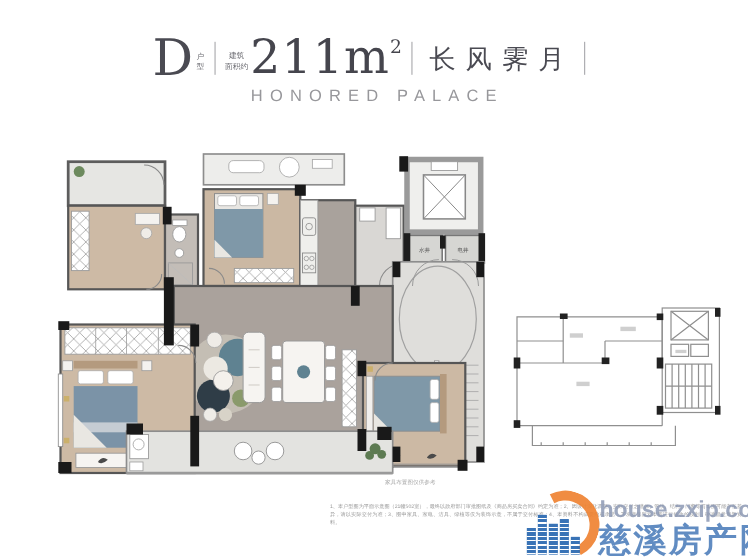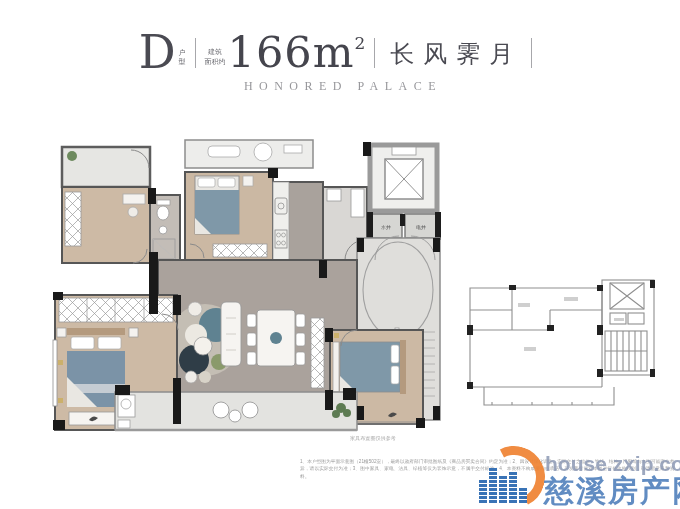--- a/index.html
+++ b/index.html
@@ -12,21 +12,21 @@
   .d-letter{font-family:"DejaVu Serif",serif;font-size:46px;line-height:.85;color:#4a4a52;}
   .v-label{width:1em;font-size:7px;line-height:1.25;color:#6a6a70;word-break:break-all;
            text-align:center;margin-left:3px;margin-top:10px;}
   .area-label{display:flex;flex-direction:column;font-size:7px;line-height:1.3;color:#6a6a70;
               margin-right:2px;margin-top:8px;}
   .vline{width:1px;height:30px;background:#a7a7ab;margin:0 9px;}
   .big-num{font-family:"DejaVu Serif",serif;font-size:43px;line-height:.9;color:#45454d;letter-spacing:1px;}
   .big-num sup{font-size:17px;vertical-align:18px;letter-spacing:0;}
   .cn-name{font-family:"DejaVu Serif",serif;font-size:24px;color:#4a4a52;letter-spacing:9px;
            padding-left:6px;margin-top:2px;}
-  .en-name{margin-top:7px;font-size:12px;letter-spacing:6.5px;color:#97979b;padding-left:6px;font-family:Liberation Serif, serif;}
+  .en-name{margin-top:7px;font-size:15px;letter-spacing:6.5px;color:#97979b;padding-left:6px;}
 
   
   .plan-main{position:absolute;left:45px;top:132px;width:420px;height:330px;}
   .plan-key{position:absolute;left:452px;top:275px;width:215px;height:148px;}
   .plan-caption{position:absolute;left:350px;top:435px;font-size:6px;color:#a8a8a8;
                 transform:scale(.85);transform-origin:0 0;white-space:nowrap;}
 
   
   .layout-title{position:absolute;left:35px;top:463px;font-size:28px;font-weight:500;
                 letter-spacing:4px;color:#404046;}
@@ -54,21 +54,21 @@
 
   <div class="header">
     <div class="hrow">
       <span class="d-letter">D</span>
       <span class="v-label">户型</span>
       <span class="vline"></span>
       <span class="area-label">
         <span>建筑</span>
         <span>面积约</span>
       </span>
-      <span class="big-num"><span>166m</span><sup>2</sup></span>
+      <span class="big-num"><span>211m</span><sup>2</sup></span>
       <span class="vline"></span>
       <span class="cn-name">长风霁月</span>
       <span class="vline"></span>
     </div>
     <div class="en-name">HONORED PALACE</div>
   </div>
 
   <svg class="plan-main" viewBox="0 0 420 330">
     <defs>
       <pattern id="hx" width="11" height="11" patternUnits="userSpaceOnUse">

